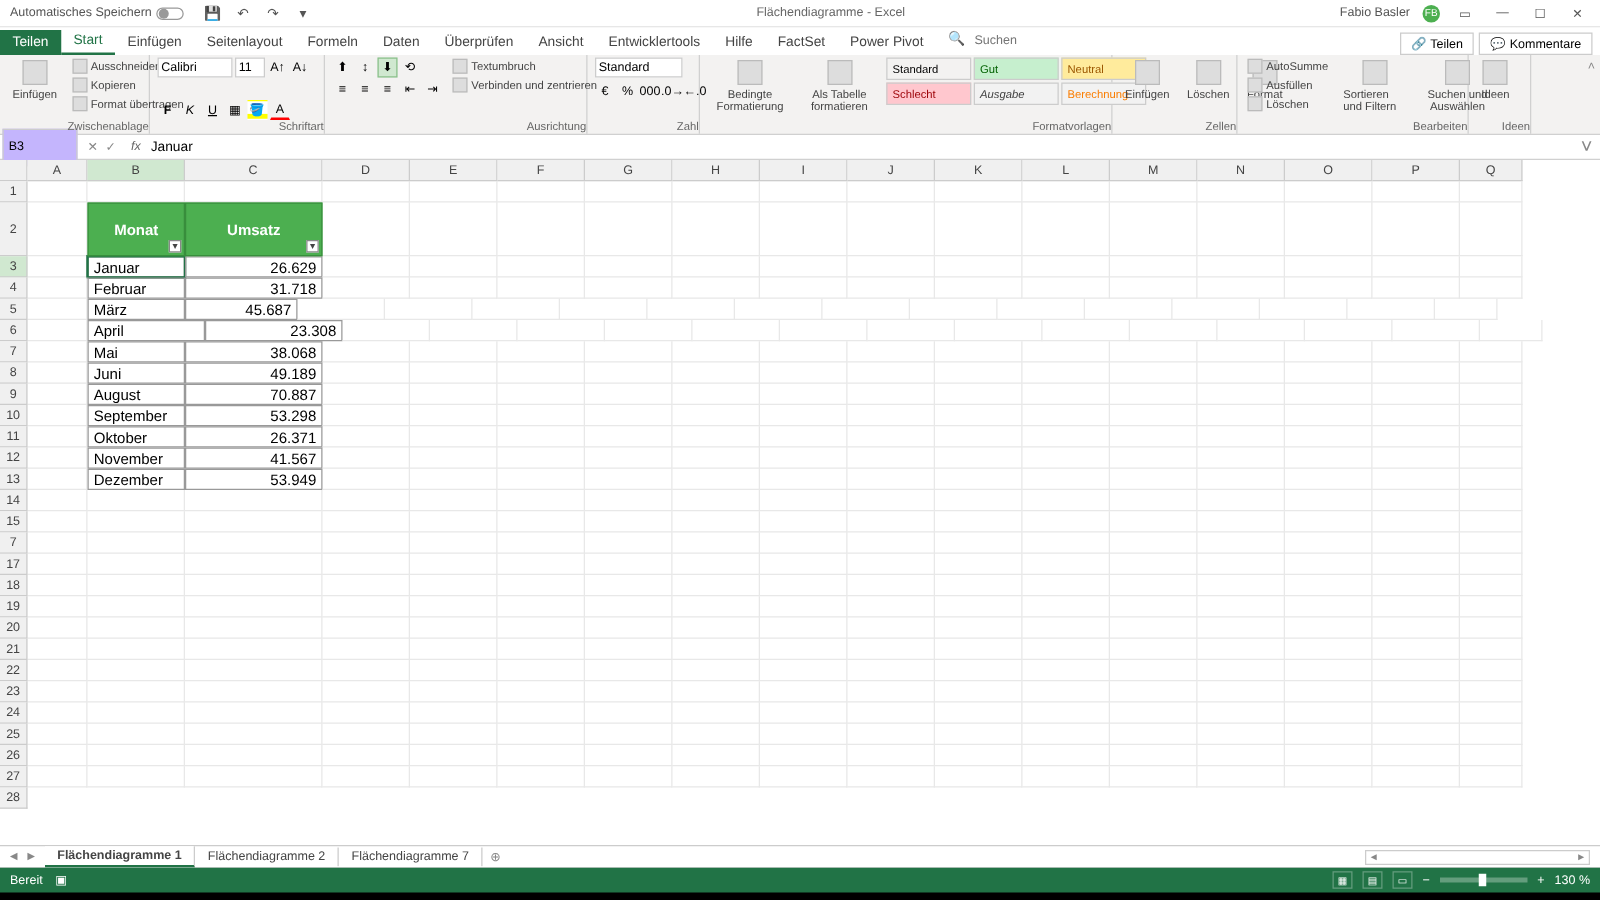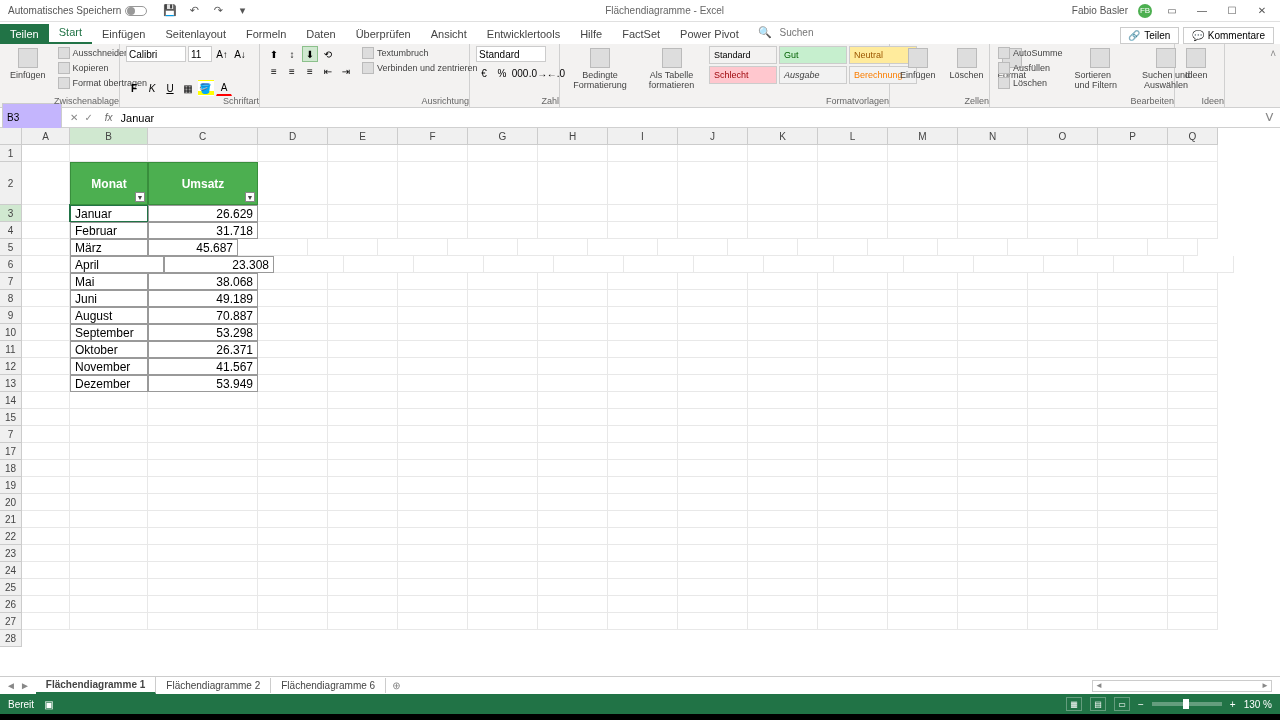--- a/index.html
+++ b/index.html
@@ -895,21 +895,21 @@
     </div>
   </div>
 
   <div class="sheet-tabs">
     <div class="sheet-nav">
       <span>◄</span>
       <span>►</span>
     </div>
     <div class="sheet-tab active">Flächendiagramme 1</div>
     <div class="sheet-tab">Flächendiagramme 2</div>
-    <div class="sheet-tab">Flächendiagramme 6</div>
+    <div class="sheet-tab">Flächendiagramme 7</div>
     <div class="sheet-add">⊕</div>
     <div class="sheet-scroll"></div>
   </div>
 </div>
 
 <div class="status-bar">
   <div class="status-left">
     <span>Bereit</span>
     <span>▣</span>
   </div>

